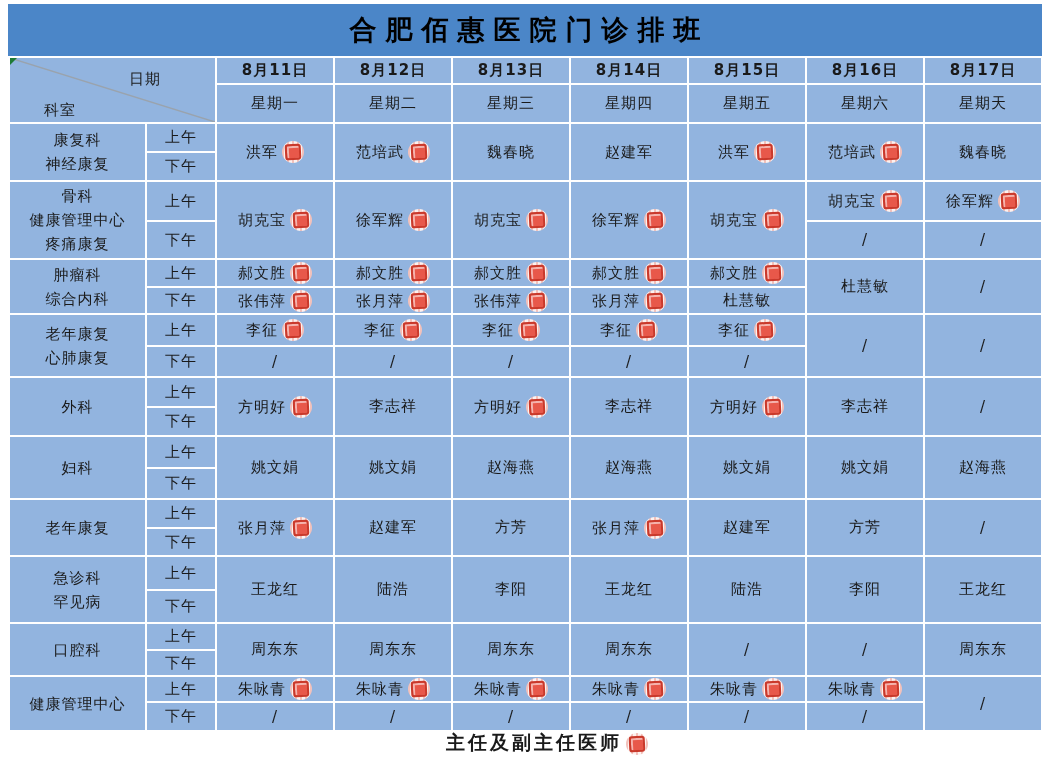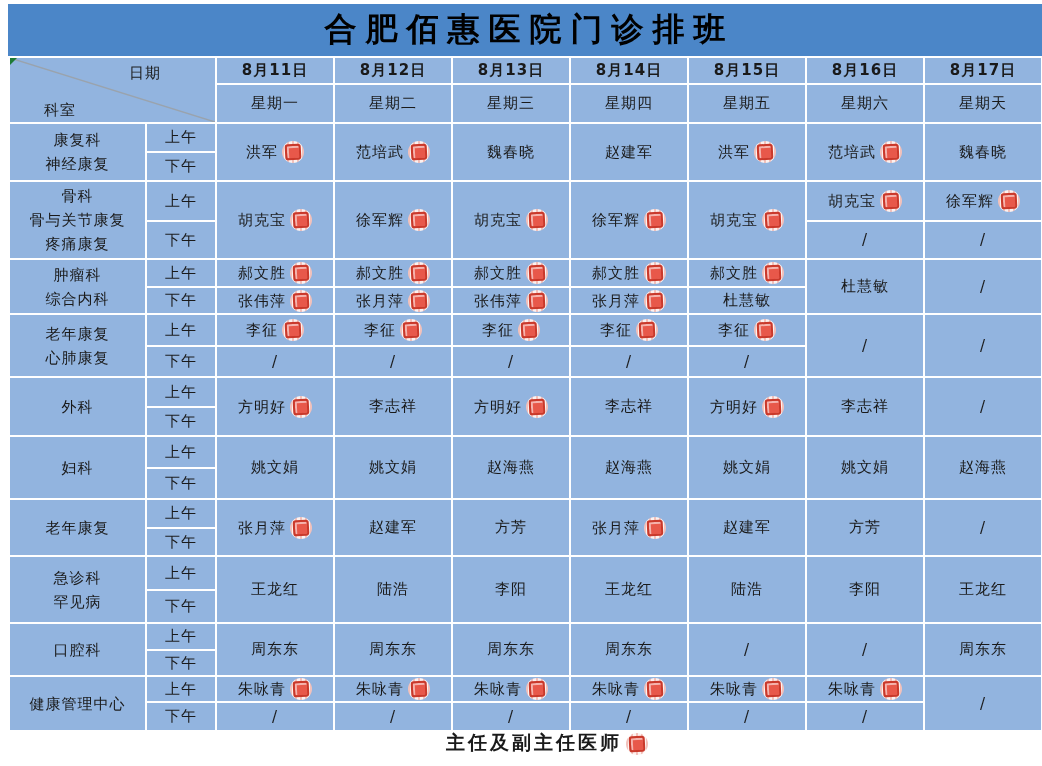--- a/index.html
+++ b/index.html
@@ -8,41 +8,41 @@
     width:1042px; height:766px; background:#ffffff;
     font-family:"DejaVu Sans","Liberation Sans",sans-serif;
     color:var(--text,#1a1a1a);
   }
   .page { position:relative; width:1042px; height:766px; overflow:hidden; background:#fff; }
   .sheet-area { position:absolute; left:8px; top:4px; width:1034px; }
 
   .title-band {
     height:52px; background:var(--title-band,#4B86C8);
     display:flex; align-items:center; justify-content:center;
-    font-size:32px; font-weight:bold; letter-spacing:9px; color:#000;
+    font-size:27px; font-weight:bold; letter-spacing:9px; color:#000;
     text-indent:9px;
   }
 
   table.sched { border-collapse:collapse; table-layout:fixed; width:1034px; }
   .sched th, .sched td {
     border:2px solid var(--grid-line,#ffffff);
     background:var(--cell-fill,#92B4DF);
     font-size:15px; font-weight:normal; text-align:center; vertical-align:middle;
     padding:0; letter-spacing:1px; overflow:hidden;
   }
   tr.r-date { height:27px; }
   tr.r-date th { font-weight:bold; }
   tr.r-week { height:39px; }
 
   td.dept { white-space:pre-line; line-height:1.6; }
   td.session { }
 
   th.corner { position:relative; }
   .corner .diag { position:absolute; left:0; top:0; width:100%; height:100%; display:block; }
-  .corner .c-top { position:absolute; top:6px; right:54px; font-weight:normal;font-family:Liberation Mono, monospace; }
+  .corner .c-top { position:absolute; top:12px; right:54px; font-weight:normal;font-family:Liberation Mono, monospace; }
   .corner .c-bottom { position:absolute; bottom:2px; left:34px; font-weight:normal; }
   .corner-marker {
     position:absolute; top:0; left:0; width:0; height:0;
     border-top:7px solid var(--corner-marker-green,#1E7A36);
     border-right:7px solid transparent;
   }
 
   .badge {
     display:inline-block; width:22px; height:22px; margin-left:4px;
     vertical-align:-6px; border-radius:50%; position:relative;
@@ -124,21 +124,21 @@
             <td rowspan="2"><span>赵建军</span></td>
             <td rowspan="2"><span>洪军</span><span class="badge"></span></td>
             <td rowspan="2"><span>范培武</span><span class="badge"></span></td>
             <td rowspan="2"><span>魏春晓</span></td>
           </tr>
           <tr style="height: 29px;">
             <td class="session">下午</td>
           </tr>
           <tr style="height: 40px;">
             <td class="dept" rowspan="2">骨科
-骨与关节康复
+健康管理中心
 疼痛康复</td>
             <td class="session">上午</td>
             <td rowspan="2"><span>胡克宝</span><span class="badge"></span></td>
             <td rowspan="2"><span>徐军辉</span><span class="badge"></span></td>
             <td rowspan="2"><span>胡克宝</span><span class="badge"></span></td>
             <td rowspan="2"><span>徐军辉</span><span class="badge"></span></td>
             <td rowspan="2"><span>胡克宝</span><span class="badge"></span></td>
             <td><span>胡克宝</span><span class="badge"></span></td>
             <td><span>徐军辉</span><span class="badge"></span></td>
           </tr>

